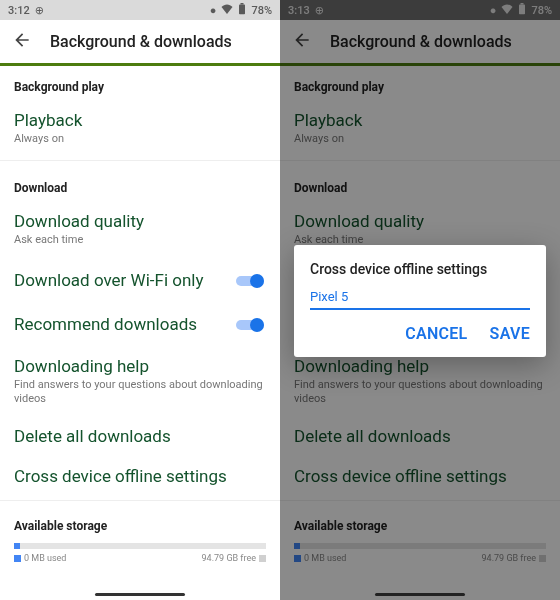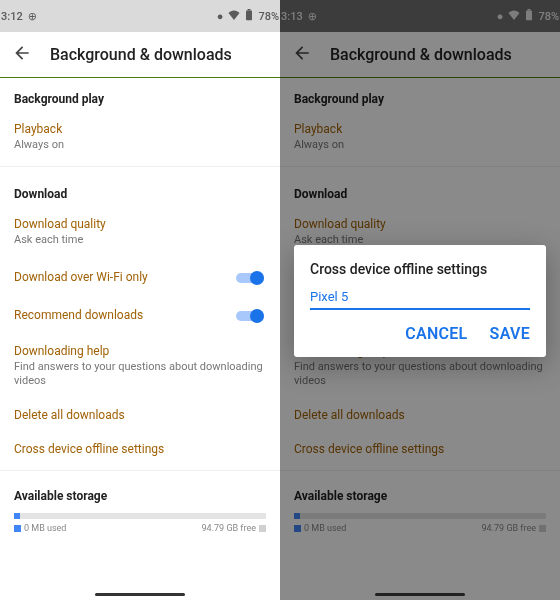--- a/index.html
+++ b/index.html
@@ -1,27 +1,27 @@
 <!DOCTYPE html>
 <html><head>
 <meta charset="utf-8">
 <style>
   * { box-sizing: border-box; margin: 0; padding: 0; font-family: Roboto, Arial, sans-serif; }
   body { width: 560px; height: 600px; display: flex; background: #fff; overflow: hidden; position: relative; }
   .screen { width: 280px; height: 600px; position: relative; overflow: hidden; background: #fff; }
-  .status-bar { height: 32px; background: #dadada; display: flex; justify-content: space-between; padding: 0 1px; font-size: 11px; color: #5a5a5a; font-weight: 500; }
+  .status-bar { height: 20px; background: #dadada; display: flex; justify-content: space-between; padding: 0 8px; font-size: 11px; color: #5a5a5a; font-weight: 500; }
   .status-left, .status-right { display: flex; align-items: center; gap: 5px; }
-  .header { height: 46px; display: flex; align-items: center; padding: 0 12px; gap: 18px; border-bottom: 1px solid #4d7c0f; }
+  .header { height: 46px; display: flex; align-items: center; padding: 0 12px; gap: 18px; border-bottom: 3px solid #4d7c0f; }
   .back-arrow { width: 20px; height: 20px; color: #444; }
   .header-title { font-size: 16px; font-weight: 500; color: #222; }
   .content { padding: 0; }
   .section-header { font-size: 12px; font-weight: 700; color: #222; padding: 14px 14px 6px; }
   .section-header.mt { padding-top: 16px; }
   .item { padding: 10px 14px; position: relative; }
-  .item-title { font-size: 12px; color: #a16207; }
+  .item-title { font-size: 17px; color: #14532d; }
   .item-sub { font-size: 11px; color: #777; margin-top: 2px; line-height: 1.3; }
   .divider { height: 1px; background: #eee; margin: 4px 0; }
   .toggle-row { display: flex; justify-content: space-between; align-items: center; padding: 12px 14px; }
   .toggle { width: 30px; height: 14px; position: relative; }
   .toggle svg { display:block; }
   .storage-bar { height: 6px; background: #e4e4e4; margin: 4px 14px 2px; position: relative; }
   .storage-used { position: absolute; left: 0; top: 0; bottom: 0; width: 6px; background: #4285f4; }
   .storage-labels { display: flex; justify-content: space-between; padding: 2px 14px 10px; font-size: 9px; color: #888; }
   .storage-labels .left { display: flex; align-items: center; gap: 3px; }
   .sq { display:inline-block; width:7px; height:7px; }

